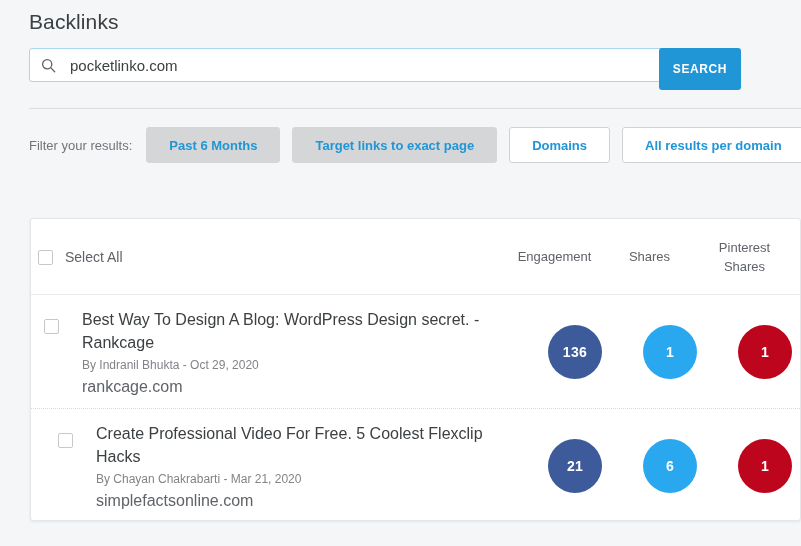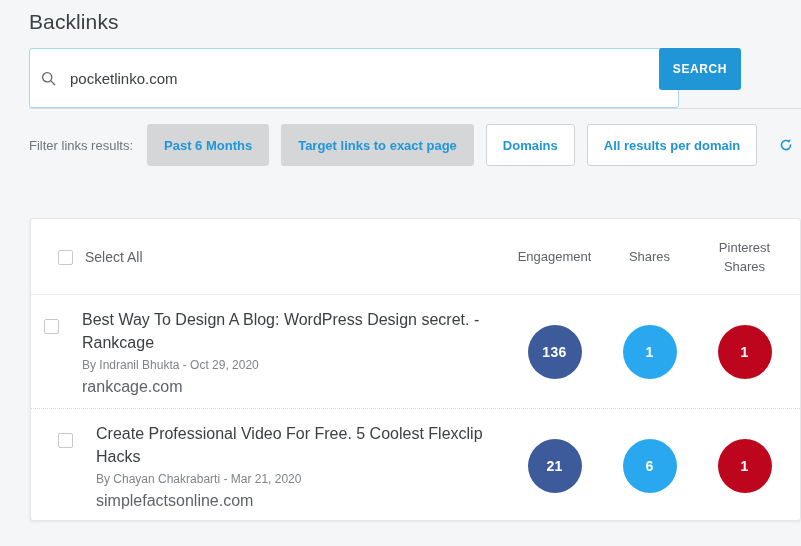--- a/index.html
+++ b/index.html
@@ -33,21 +33,21 @@
     left: 29px;
     top: 48px;
     width: 744px;
     height: 44px;
   }
   .search-box {
     position: absolute;
     left: 0;
     top: 0;
     width: 650px;
-    height: 60px;
+    height: 34px;
     box-sizing: border-box;
     background: #ffffff;
     border: 1px solid #a9d6ef;
     border-radius: 3px;
     display: flex;
     align-items: center;
   }
   .search-icon {
     width: 36px;
     height: 100%;
@@ -104,26 +104,26 @@
     display: flex;
     align-items: center;
   }
   .filter-label {
     font-size: 13px;
     color: #70757a;
     margin-right: 14px;
     white-space: nowrap;
   }
   .chip {
-    height: 42px;
+    height: 36px;
     box-sizing: border-box;
     display: inline-flex;
     align-items: center;
     justify-content: center;
-    padding: 0 16px;
+    padding: 0 22px;
     margin-right: 12px;
     border-radius: 3px;
     font-size: 13px;
     font-weight: bold;
     color: #2196d6;
     cursor: pointer;
     white-space: nowrap;
     background: #ffffff;
     border: 1px solid #cfd3d6;
   }
@@ -163,21 +163,21 @@
     overflow: hidden;
   }
 
   .card-head {
     position: relative;
     height: 75px;
     border-bottom: 1px solid #e8eaed;
   }
   .select-all {
     position: absolute;
-    left: 27px;
+    left: 7px;
     top: 30px;
     display: flex;
     align-items: center;
     cursor: pointer;
   }
   .cb {
     width: 15px;
     height: 15px;
     box-sizing: border-box;
     border: 1px solid #c6c9cc;
@@ -251,21 +251,21 @@
     right: 8px;
     top: 0;
     height: 113px;
     display: flex;
     align-items: center;
   }
   .metric-cell {
     width: 95px;
     display: flex;
     align-items: center;
-    justify-content: center;
+    justify-content: flex-end;
   }
   .bubble {
     width: 54px;
     height: 54px;
     border-radius: 50%;
     display: flex;
     align-items: center;
     justify-content: center;
     color: #ffffff;
     font-size: 14px;
@@ -287,21 +287,21 @@
       </svg>
     </span>
     <input class="search-input" type="text" value="pocketlinko.com" style="">
   </div>
   <button class="search-button">SEARCH</button>
 </div>
 
 <div class="hr-top"></div>
 
 <div class="filter-row">
-  <span class="filter-label">Filter links results:</span>
+  <span class="filter-label">Filter your results:</span>
 
   <span class="chip active">Past 6 Months</span>
   <span class="chip active">Target links to exact page</span>
   <span class="chip">Domains</span>
   <span class="chip">All results per domain</span>
 
   <span class="reset-filters">
     <span class="reset-icon">
       <svg width="14" height="14" viewBox="0 0 16 16" fill="none" stroke="#2196d6" stroke-width="1.8">
         <path d="M13.2 8A5.2 5.2 0 1 1 11.4 4.1" stroke-linecap="round"></path>

